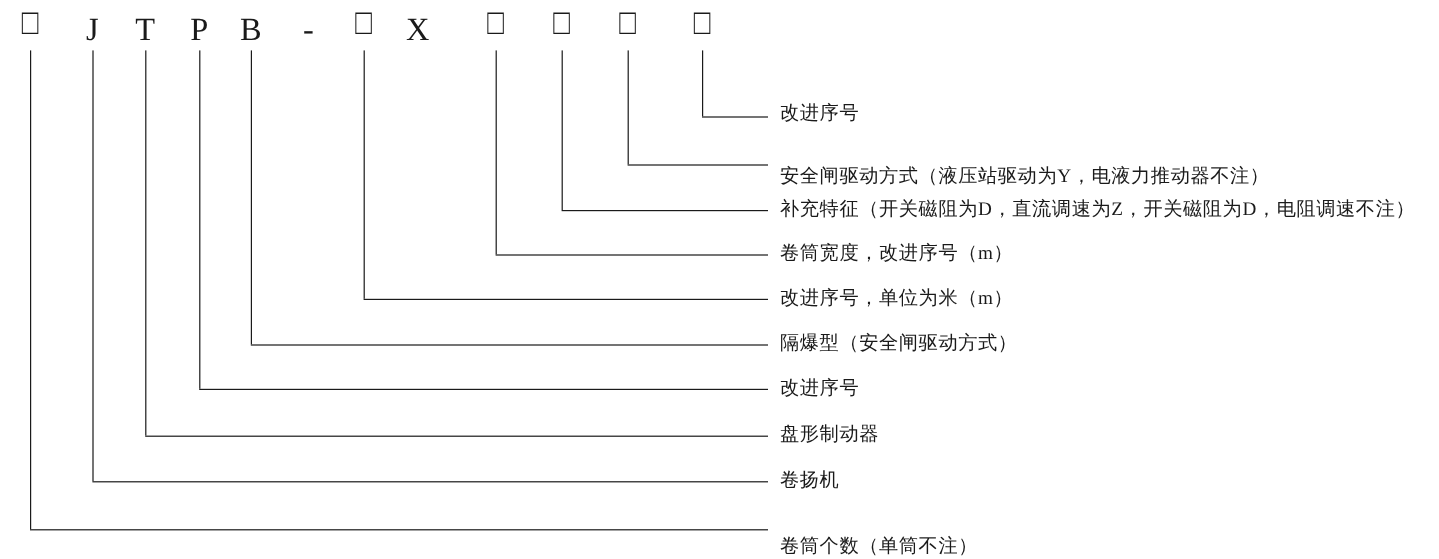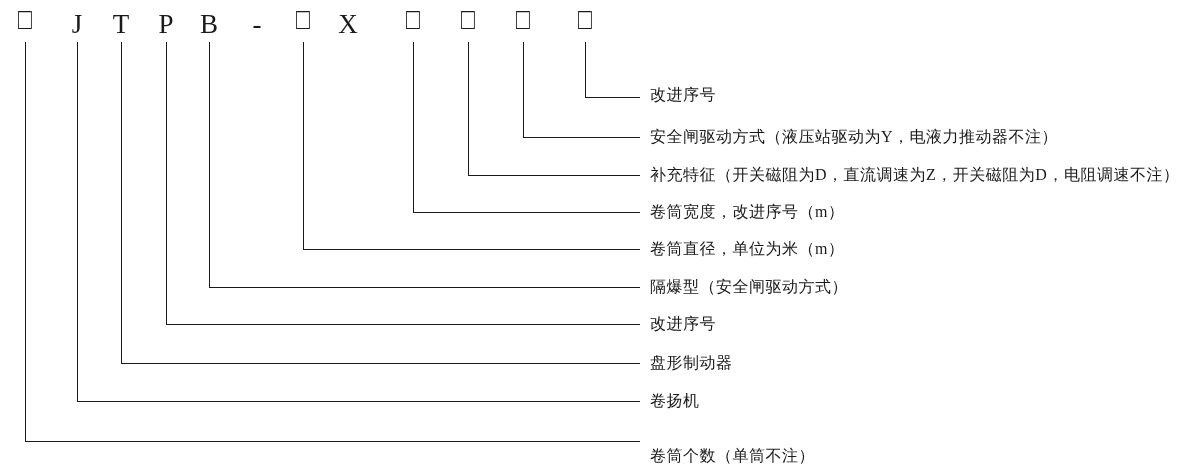--- a/index.html
+++ b/index.html
@@ -63,39 +63,39 @@
 
   <div>
     <div class="vline" style="left:585px;top:42px;height:55px"></div>
     <div class="hline" style="left:585px;top:97px;width:55px"></div>
     <div class="leader-label" style="top:85px">改进序号</div>
   </div>
 
   <div>
     <div class="vline" style="left:523px;top:42px;height:95px"></div>
     <div class="hline" style="left:523px;top:137px;width:117px"></div>
-    <div class="leader-label" style="top:127px">安全闸驱动方式（液压站驱动为Y，电液力推动器不注）</div>
+    <div class="leader-label" style="top:138px">安全闸驱动方式（液压站驱动为Y，电液力推动器不注）</div>
   </div>
 
   <div>
     <div class="vline" style="left:468px;top:42px;height:133px"></div>
     <div class="hline" style="left:468px;top:175px;width:172px"></div>
     <div class="leader-label" style="top:165px">补充特征（开关磁阻为D，直流调速为Z，开关磁阻为D，电阻调速不注）</div>
   </div>
 
   <div>
     <div class="vline" style="left:413px;top:42px;height:170px"></div>
     <div class="hline" style="left:413px;top:212px;width:227px"></div>
     <div class="leader-label" style="top:202px">卷筒宽度，改进序号（m）</div>
   </div>
 
   <div>
     <div class="vline" style="left:303px;top:42px;height:207px"></div>
     <div class="hline" style="left:303px;top:249px;width:337px"></div>
-    <div class="leader-label" style="top:239px">卷筒直径，单位为米（m）</div>
+    <div class="leader-label" style="top:239px">改进序号，单位为米（m）</div>
   </div>
 
   <div>
     <div class="vline" style="left:209px;top:42px;height:245px"></div>
     <div class="hline" style="left:209px;top:287px;width:431px"></div>
     <div class="leader-label" style="top:277px">隔爆型（安全闸驱动方式）</div>
   </div>
 
   <div>
     <div class="vline" style="left:166px;top:42px;height:282px"></div>

